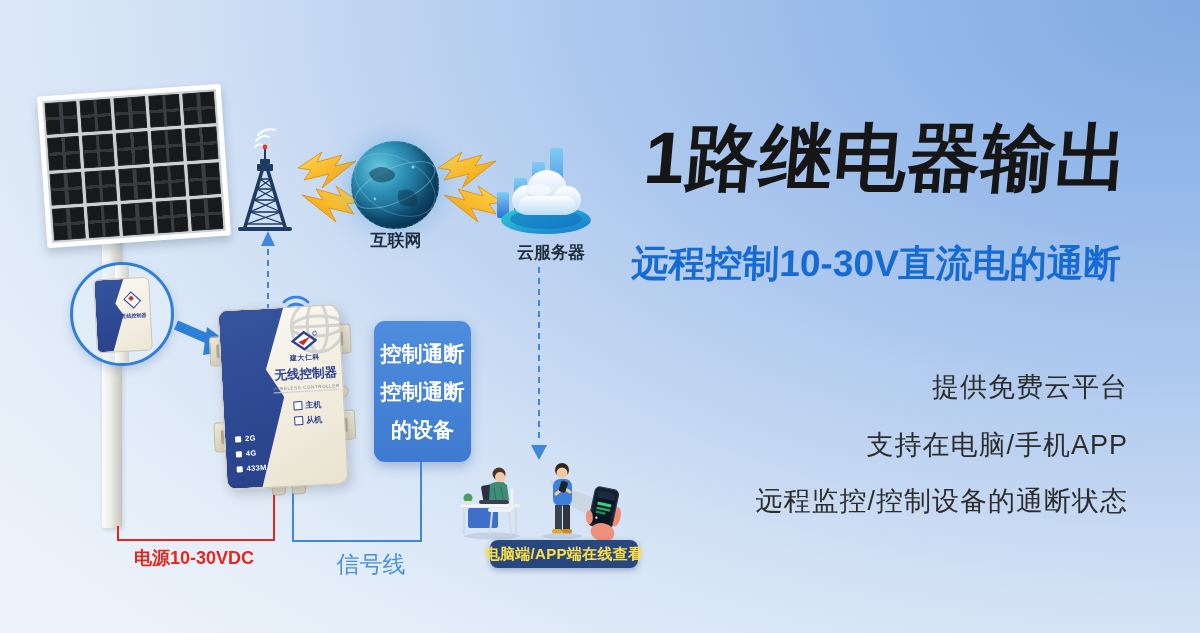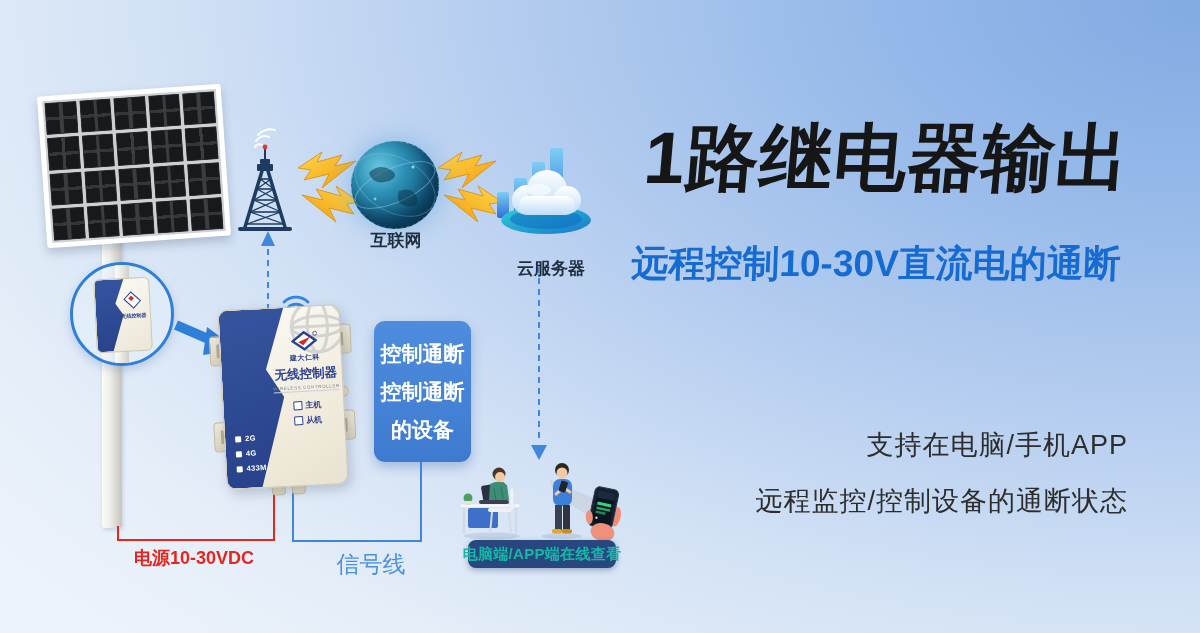--- a/index.html
+++ b/index.html
@@ -46,21 +46,21 @@
   
   .tower{left:230px;top:126px;width:72px;height:112px;z-index:2;}
   .bolt{width:62px;height:40px;z-index:2;}
   .globe{left:351px;top:141px;width:88px;height:88px;border-radius:50%;z-index:2;
     background:radial-gradient(circle at 32% 30%,#67c7e0 0%,#2d8fb5 30%,#135a80 62%,#0b3c5c 100%);
     box-shadow:0 0 26px rgba(90,160,220,.55), inset -8px -10px 16px rgba(0,20,40,.45);}
   .globe svg{position:absolute;inset:0;overflow:visible;}
   .cloud-server{left:489px;top:136px;width:112px;height:104px;z-index:2;}
   .icon-label{font-size:17px;font-weight:600;color:#1f2d3d;text-align:center;z-index:2;}
   .lbl-internet{left:350px;top:229px;width:92px;}
-  .lbl-cloud{left:504px;top:241px;width:94px;margin-top:16px;}
+  .lbl-cloud{left:504px;top:241px;width:94px;}
 
   
   .overlay{left:0;top:0;width:1200px;height:633px;z-index:4;pointer-events:none;}
 
   
   .wifi{left:281px;top:291px;width:30px;height:26px;z-index:5;}
 
   
   .device{left:222px;top:307px;width:122px;height:180px;transform:rotate(-3deg);z-index:5;}
   .dev-tab{position:absolute;width:16px;height:28px;border-radius:4px;
@@ -97,24 +97,24 @@
   .relay-line{color:#fff;font-size:21px;font-weight:bold;line-height:38px;white-space:nowrap;}
 
   
   .power-label{left:116px;top:546px;width:156px;text-align:center;
     font-size:18px;font-weight:600;color:#e5261d;z-index:3;white-space:nowrap;}
   .signal-label{left:327px;top:549px;width:88px;text-align:center;
     font-size:23px;font-weight:500;color:#4a90d9;z-index:3;white-space:nowrap;font-family:Liberation Mono, monospace;}
 
   
   .people{left:452px;top:450px;width:188px;height:92px;z-index:2;}
-  .viewer-badge{left:468px;top:540px;width:148px;height:28px;border-radius:8px;
+  .viewer-badge{left:490px;top:540px;width:148px;height:28px;border-radius:8px;
     background:#27477e;box-shadow:0 2px 6px rgba(20,50,100,.35);z-index:5;
     display:flex;align-items:center;justify-content:center;
-    color:#14b8a6;font-size:15px;font-weight:bold;letter-spacing:.3px;white-space:nowrap;}
+    color:#fde047;font-size:15px;font-weight:bold;letter-spacing:.3px;white-space:nowrap;}
 
   
   .title{left:612px;top:110px;width:550px;text-align:center;
     font-size:73px;font-weight:900;color:#161616;letter-spacing:1px;
     transform:skewX(-5deg);white-space:nowrap;z-index:2;}
   .subtitle{left:596px;top:239px;width:560px;text-align:center;
     font-size:37px;font-weight:bold;color:#156bd2;
     transform:skewX(-2deg);white-space:nowrap;z-index:2;}
   .feature{right:72px;text-align:right;font-size:27px;font-weight:500;
     color:#2d2d2d;letter-spacing:1px;white-space:nowrap;z-index:2;}
@@ -385,16 +385,17 @@
       <ellipse cx="156" cy="82" rx="12" ry="9" fill="#f0917c"></ellipse>
       <ellipse cx="140" cy="70" rx="3.5" ry="7" fill="#f0917c" transform="rotate(-14 140 70)"></ellipse>
     </g>
   </svg>
 
   <div class="abs viewer-badge">电脑端/APP端在线查看</div>
 
   <div class="abs title">1路继电器输出</div>
   <div class="abs subtitle">远程控制10-30V直流电的通断</div>
 
+  <div class="abs feature f1">提供免费云平台</div>
   <div class="abs feature f2">支持在电脑/手机APP</div>
   <div class="abs feature f3">远程监控/控制设备的通断状态</div>
 
 </div>
 
 </body></html>

